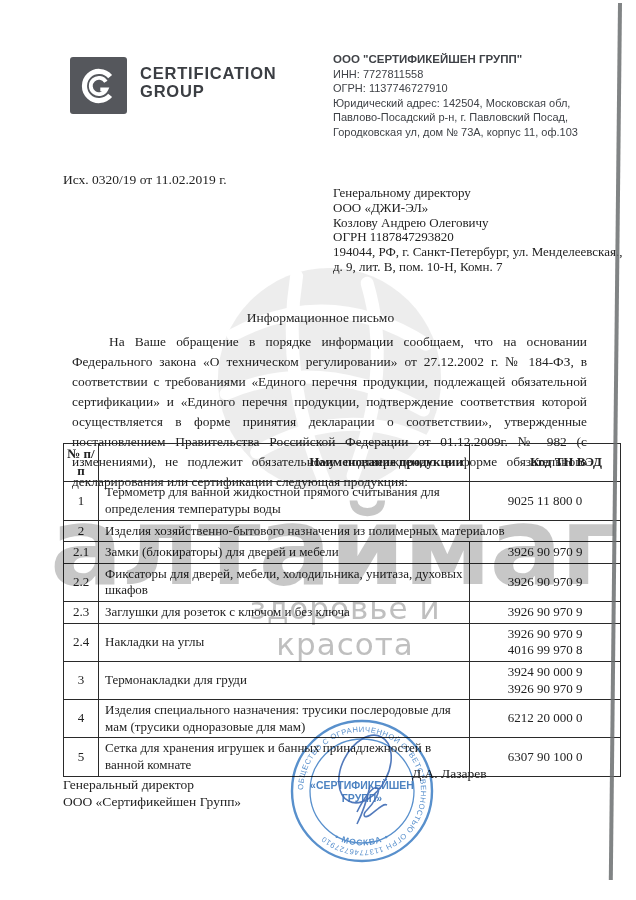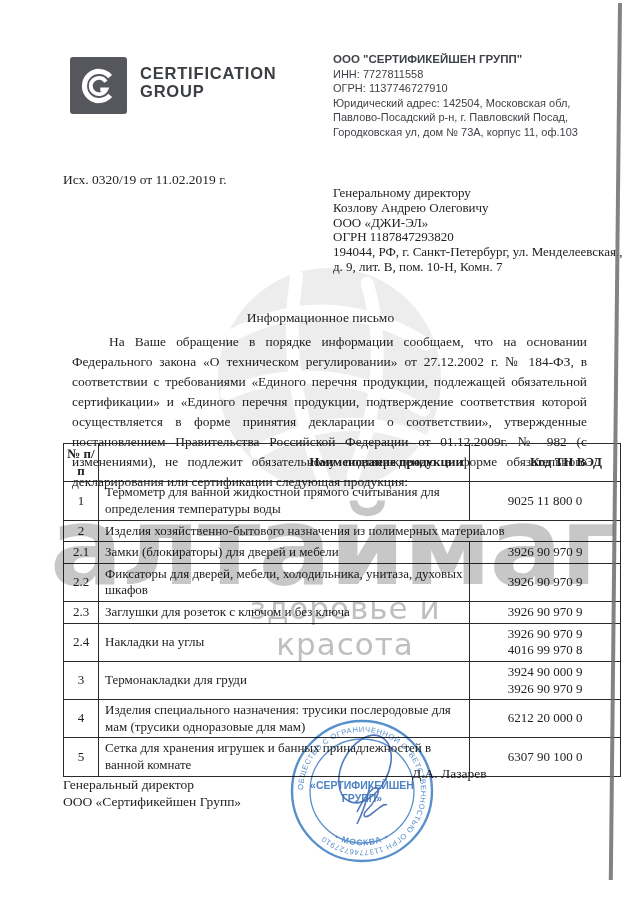--- a/index.html
+++ b/index.html
@@ -61,22 +61,22 @@
     <div>ОГРН: 1137746727910</div>
     <div>Юридический адрес: 142504, Московская обл,</div>
     <div>Павлово-Посадский р-н, г. Павловский Посад,</div>
     <div>Городковская ул, дом № 73А, корпус 11, оф.103</div>
   </div>
 
   <div class="ref">Исх. 0320/19 от 11.02.2019 г.</div>
 
   <div class="recipient">
     <div>Генеральному директору</div>
+    <div>ООО «ДЖИ-ЭЛ»</div>
     <div>Козлову Андрею Олеговичу</div>
-    <div>ООО «ДЖИ-ЭЛ»</div>
     <div>ОГРН 1187847293820</div>
     <div>194044, РФ, г. Санкт-Петербург, ул. Менделеевская.,</div>
     <div>д. 9, лит. В, пом. 10-Н, Комн. 7</div>
   </div>
 
   <div class="title">Информационное письмо</div>
   <div class="body-text">На Ваше обращение в порядке информации сообщаем, что на основании Федерального закона «О техническом регулировании» от 27.12.2002 г. № 184-ФЗ, в соответствии с требованиями «Единого перечня продукции, подлежащей обязательной сертификации» и «Единого перечня продукции, подтверждение соответствия которой осуществляется в форме принятия декларации о соответствии», утвержденные постановлением Правительства Российской Федерации от 01.12.2009г. № 982 (с изменениями), не подлежит обязательному подтверждению в форме обязательного декларирования или сертификации следующая продукция:</div>
 
   <table class="prod-table">
     <thead>

